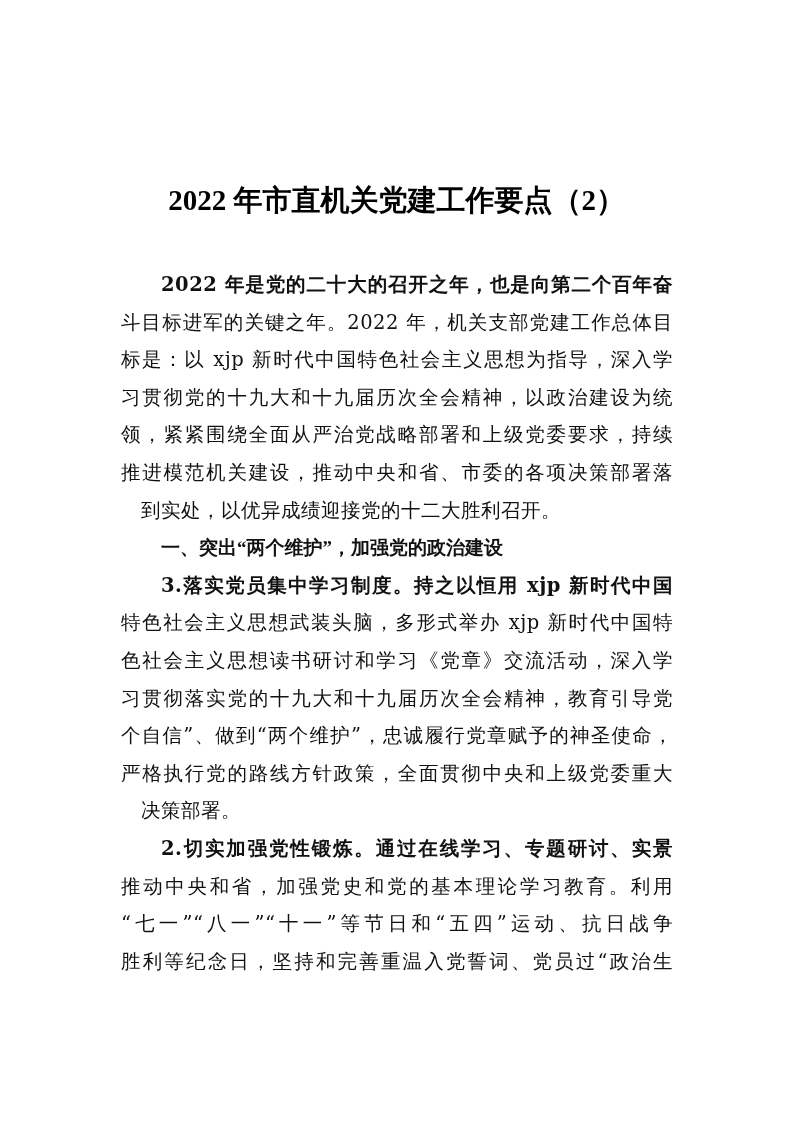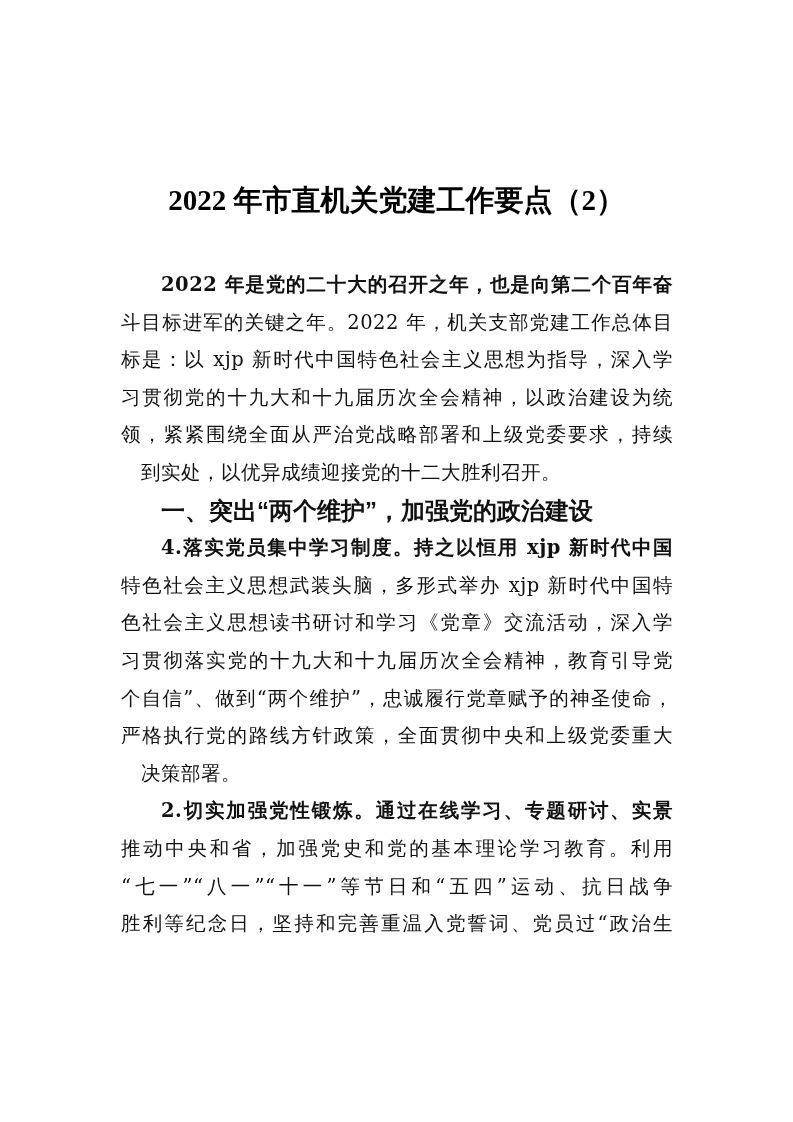--- a/index.html
+++ b/index.html
@@ -7,38 +7,39 @@
          font-family: "DejaVu Serif", "Liberation Serif", serif; color: #111; }
   .page { position: absolute; left: 0; top: 0; width: 752px; height: 1122px; background: #fff; }
   .title { position: absolute; left: 0; width: 793px; top: 182px; text-align: center;
            font-family: "Liberation Serif", "DejaVu Serif", serif; font-weight: bold;
            font-size: 29px; letter-spacing: 0px; color: #000; line-height: 36px; }
   .lines { position: absolute; left: 121px; top: 266px; width: 552px; }
   .line { height: 37.6px; line-height: 37.6px; font-size: 19.5px; white-space: nowrap;
           text-align: justify; text-align-last: justify; letter-spacing: 0.5px; }
   .line.indent { padding-left: 40px; font-weight: bold; }
   .line.last { text-align-last: left; margin-left: 20px; }
-  .line.heading { font-family: Liberation Sans, sans-serif; font-weight: bold;
-                  text-align-last: left; padding-left: 40px; letter-spacing: 0px; font-size: 24px; }
+  .line.heading { font-family: Liberation Serif, serif; font-weight: bold;
+                  text-align-last: left; padding-left: 40px; letter-spacing: 0px; font-size: 19px; }
 </style>
 </head>
 <body>
 
 <div class="page">
   <div class="title">2022 年市直机关党建工作要点（2）</div>
 
   <div class="lines">
     <div class="line indent">2022 年是党的二十大的召开之年，也是向第二个百年奋</div>
     <div class="line">斗目标进军的关键之年。2022 年，机关支部党建工作总体目</div>
     <div class="line">标是：以 xjp 新时代中国特色社会主义思想为指导，深入学</div>
     <div class="line">习贯彻党的十九大和十九届历次全会精神，以政治建设为统</div>
     <div class="line">领，紧紧围绕全面从严治党战略部署和上级党委要求，持续</div>
+    <div class="line">推进模范机关建设，推动中央和省、市委的各项决策部署落</div>
     <div class="line last">到实处，以优异成绩迎接党的十二大胜利召开。</div>
     <div class="line heading">一、突出“两个维护”，加强党的政治建设</div>
-    <div class="line indent">4.落实党员集中学习制度。持之以恒用 xjp 新时代中国</div>
+    <div class="line indent">3.落实党员集中学习制度。持之以恒用 xjp 新时代中国</div>
     <div class="line">特色社会主义思想武装头脑，多形式举办 xjp 新时代中国特</div>
     <div class="line">色社会主义思想读书研讨和学习《党章》交流活动，深入学</div>
     <div class="line">习贯彻落实党的十九大和十九届历次全会精神，教育引导党</div>
     <div class="line">个自信”、做到“两个维护”，忠诚履行党章赋予的神圣使命，</div>
     <div class="line">严格执行党的路线方针政策，全面贯彻中央和上级党委重大</div>
     <div class="line last">决策部署。</div>
     <div class="line indent">2.切实加强党性锻炼。通过在线学习、专题研讨、实景</div>
     <div class="line">推动中央和省，加强党史和党的基本理论学习教育。利用</div>
     <div class="line">“七一”“八一”“十一”等节日和“五四”运动、抗日战争</div>
     <div class="line">胜利等纪念日，坚持和完善重温入党誓词、党员过“政治生</div>

